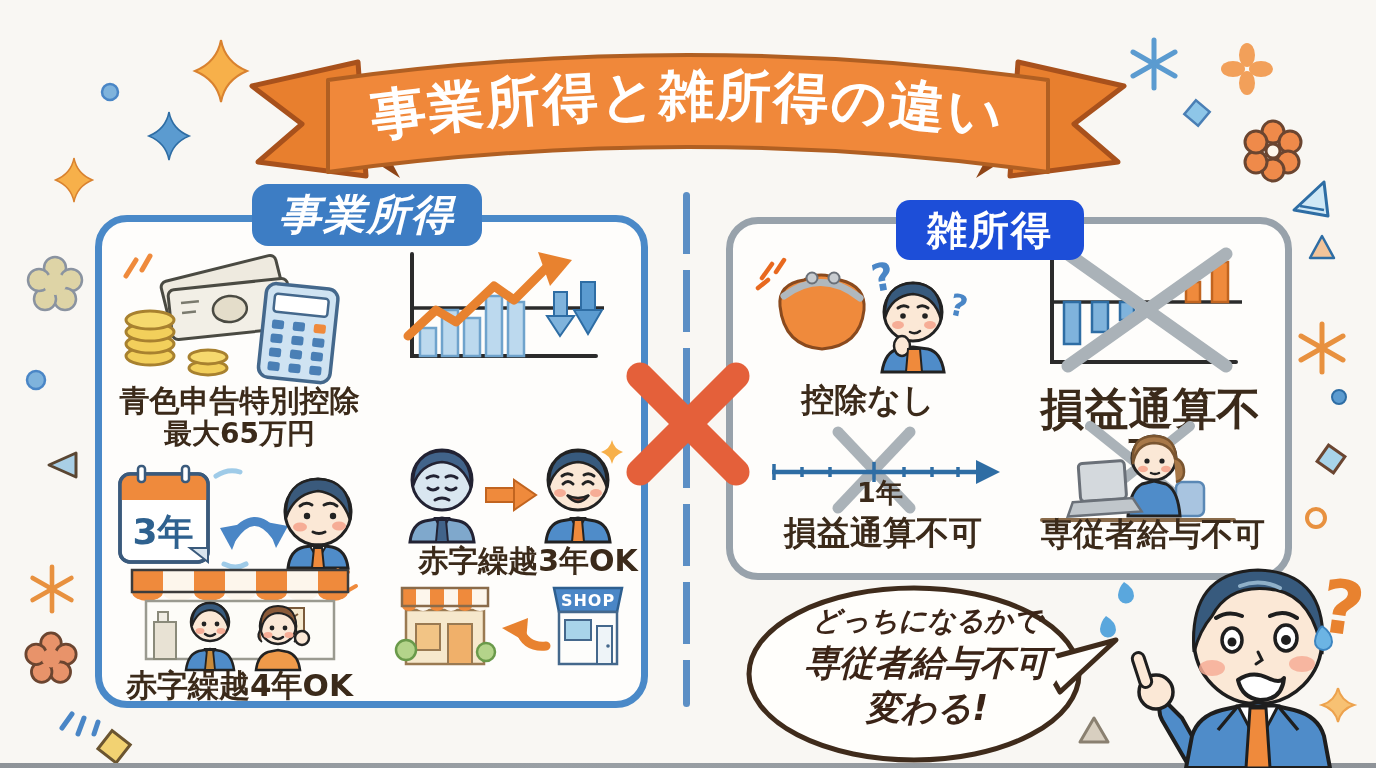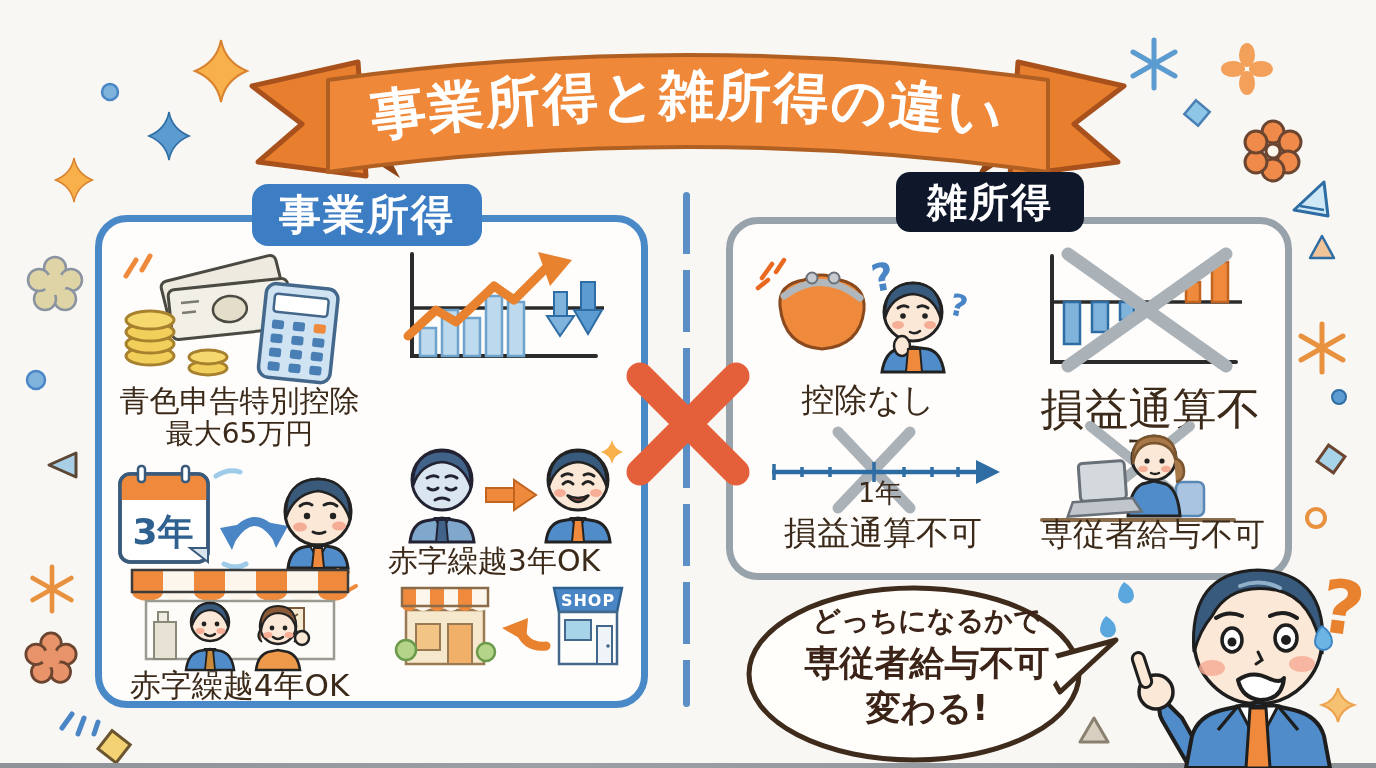--- a/index.html
+++ b/index.html
@@ -1,25 +1,25 @@
 <!DOCTYPE html>
 <html><head>
 <meta charset="utf-8">
 <style>
   html,body{margin:0;padding:0;}
   body{font-family:"DejaVu Sans",sans-serif;background:#efede9;}
   #stage{position:relative;width:1376px;height:768px;background:#f9f7f3;overflow:hidden;}
-  .abs{position:absolute;}
+  .abs{position:absolute;font-style:italic;}
   .panel{position:absolute;background:#fefdfb;box-sizing:border-box;}
   #panel-business{left:95px;top:215px;width:553px;height:493px;border:7px solid #4a89c8;border-radius:32px;}
   #panel-misc{left:726px;top:217px;width:566px;height:363px;border:7px solid #98a2ab;border-radius:32px;}
   .badge{position:absolute;display:flex;align-items:center;justify-content:center;color:#fff;font-weight:700;z-index:3;}
-  #badge-business{left:252px;top:184px;width:230px;height:62px;background:#3d7dc4;border-radius:16px;font-size:42px;letter-spacing:2px;}
-  #badge-misc{left:896px;top:172px;width:188px;height:60px;background:#0f172a;border-radius:14px;font-size:40px;letter-spacing:2px;}
-  .cap{position:absolute;font-weight:400;color:#3b2a1a;text-align:center;line-height:1.12;}
+  #badge-business{left:252px;top:184px;width:230px;height:62px;background:#3d7dc4;border-radius:16px;font-size:42px;letter-spacing:2px;font-style:italic;}
+  #badge-misc{left:896px;top:200px;width:188px;height:60px;background:#1d4ed8;border-radius:14px;font-size:40px;letter-spacing:2px;}
+  .cap{position:absolute;font-weight:700;color:#3b2a1a;text-align:center;line-height:1.12;}
   #divider{left:683px;top:192px;width:7px;height:515px;border-radius:4px;
     background:repeating-linear-gradient(to bottom,#5c8fc5 0 62px,rgba(0,0,0,0) 62px 78px);}
   #bubble-text{left:762px;top:602px;width:330px;text-align:center;color:#3b2417;font-weight:700;z-index:6;}
   #bubble-text .l1{font-size:28px;line-height:38px;}
   #bubble-text .l2{font-size:35px;line-height:46px;}
   #bubble-text .l3{font-size:35px;line-height:44px;}
   #bottom-strip{left:0;bottom:0;width:1376px;height:5px;background:linear-gradient(to right,#8e9398,#9aa0a5 40%,#8e9398);}
   .svgart{position:absolute;overflow:visible;}
   svg text.jp{font-family:"DejaVu Sans",sans-serif;font-weight:700;}
 </style>
@@ -167,21 +167,21 @@
       <path d="M168,38 q5,-4 10,-1 M190,37 q5,-3 10,1" stroke="#222" stroke-width="3" fill="none" stroke-linecap="round"></path>
       <path d="M169,46 q5,-5 10,0 M189,46 q5,-5 10,0" stroke="#222" stroke-width="3" fill="none" stroke-linecap="round"></path>
       <ellipse cx="166" cy="55" rx="6" ry="4" fill="#f6ad96"></ellipse>
         <ellipse cx="202" cy="55" rx="6" ry="4" fill="#f6ad96"></ellipse>
       <path d="M173,57 q11,14 22,0 q-11,6 -22,0 Z" fill="#8a4a3a" stroke="#222" stroke-width="2.5"></path>
       <path d="M152,104 q2,-18 15,-21 l17,-3 l17,3 q13,3 15,21 Z" fill="#4f8cc9" stroke="#222" stroke-width="3"></path>
       <polygon points="177,80 191,80 184,93" fill="#fff" stroke="#222" stroke-width="2"></polygon>
       <polygon points="180,82 188,82 190,104 178,104" fill="#ef8a3c" stroke="#222" stroke-width="2"></polygon>
     </g>
   </svg>
-  <div class="cap" style="left:374px;top:544px;width:240px;font-size:30px">赤字繰越3年OK</div>
+  <div class="cap" style="left:408px;top:544px;width:240px;font-size:30px">赤字繰越3年OK</div>
 
   <svg class="svgart" style="left:120px;top:570px" width="240" height="100" viewBox="0 0 240 100">
     <path d="M216,14 L228,2 M222,24 L236,16 M212,8 L218,0" stroke="#ef8a3c" stroke-width="4" stroke-linecap="round"></path>
     <g>
       <rect x="12" y="0" width="31" height="22" fill="#ef8a3c"></rect>
         <rect x="43" y="0" width="31" height="22" fill="#fdf6ec"></rect>
       <rect x="74" y="0" width="31" height="22" fill="#ef8a3c"></rect>
         <rect x="105" y="0" width="31" height="22" fill="#fdf6ec"></rect>
       <rect x="136" y="0" width="31" height="22" fill="#ef8a3c"></rect>
         <rect x="167" y="0" width="31" height="22" fill="#fdf6ec"></rect>

